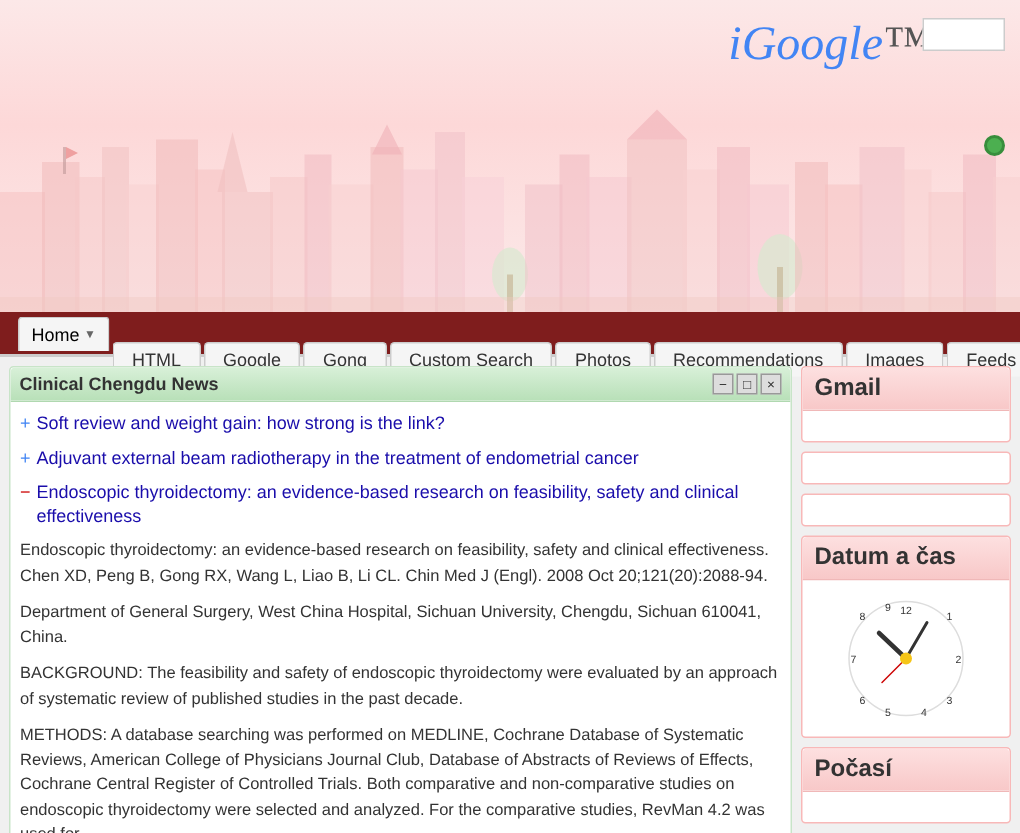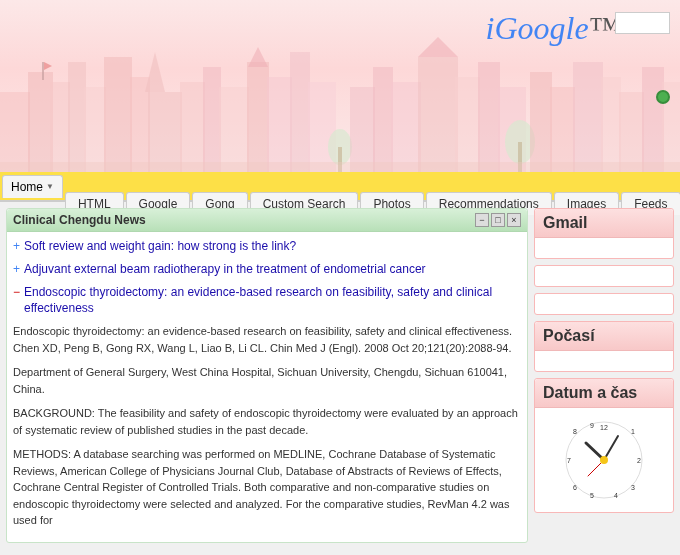--- a/index.html
+++ b/index.html
@@ -1,21 +1,21 @@
 <!DOCTYPE html>
 <html><head>
   <meta charset="utf-8">
   <style>
     * { margin: 0; padding: 0; box-sizing: border-box; }
     body { font-family: Arial, sans-serif; font-size: 12px; background: #f0f0f0; width: 680px; overflow-x: hidden; }
 
     
     #header {
       background: linear-gradient(to bottom, #fce8e8 0%, #fdd8d8 40%, #fbeaea 100%);
-      height: 172px;
+      height: 208px;
       position: relative;
       overflow: hidden;
     }
     #igoogle-logo {
       position: absolute;
       top: 10px;
       right: 60px;
       font-size: 32px;
       color: #555;
       font-style: italic;
@@ -44,25 +44,25 @@
 
     
     .city-bg {
       position: absolute;
       bottom: 0; left: 0;
       width: 100%; height: 140px;
     }
 
     
     #nav-tabs {
-      background: #fde047;
+      background: #7f1d1d;
       border-bottom: 2px solid #ccc;
       display: flex;
       align-items: center;
-      padding: 0 2px;
+      padding: 0 12px;
       height: 30px;
     }
     .nav-tab {
       padding: 4px 12px;
       font-size: 12px;
       cursor: pointer;
       border: 1px solid #ccc;
       border-bottom: none;
       background: #f5f5f5;
       margin-right: 2px;
@@ -352,25 +352,20 @@
 
     <div class="right-widget">
       <div class="right-widget-content"></div>
     </div>
 
     <div class="right-widget">
       <div class="right-widget-content"></div>
     </div>
 
     <div class="right-widget">
-      <div class="right-widget-header">Počasí</div>
-      <div class="right-widget-content"></div>
-    </div>
-
-    <div class="right-widget">
       <div class="right-widget-header">Datum a čas</div>
       <div class="right-widget-content">
         <div class="clock-container">
           <svg class="clock-face" viewBox="0 0 80 80" xmlns="http://www.w3.org/2000/svg">
 
             <circle cx="40" cy="40" r="38" fill="white" stroke="#ddd" stroke-width="1"></circle>
 
             <text x="40" y="10" text-anchor="middle" font-size="7" fill="#333">12</text>
             <text x="69" y="14" text-anchor="middle" font-size="7" fill="#333">1</text>
             <text x="75" y="43" text-anchor="middle" font-size="7" fill="#333">2</text>
@@ -387,14 +382,19 @@
             <line x1="40" y1="40" x2="54" y2="16" stroke="#333" stroke-width="2" stroke-linecap="round"></line>
 
             <line x1="40" y1="40" x2="24" y2="56" stroke="#cc0000" stroke-width="1" stroke-linecap="round"></line>
 
             <circle cx="40" cy="40" r="4" fill="#f5c518"></circle>
           </svg>
         </div>
       </div>
     </div>
 
+    <div class="right-widget">
+      <div class="right-widget-header">Počasí</div>
+      <div class="right-widget-content"></div>
+    </div>
+
   </div>
 </div>
 
 </body></html>

